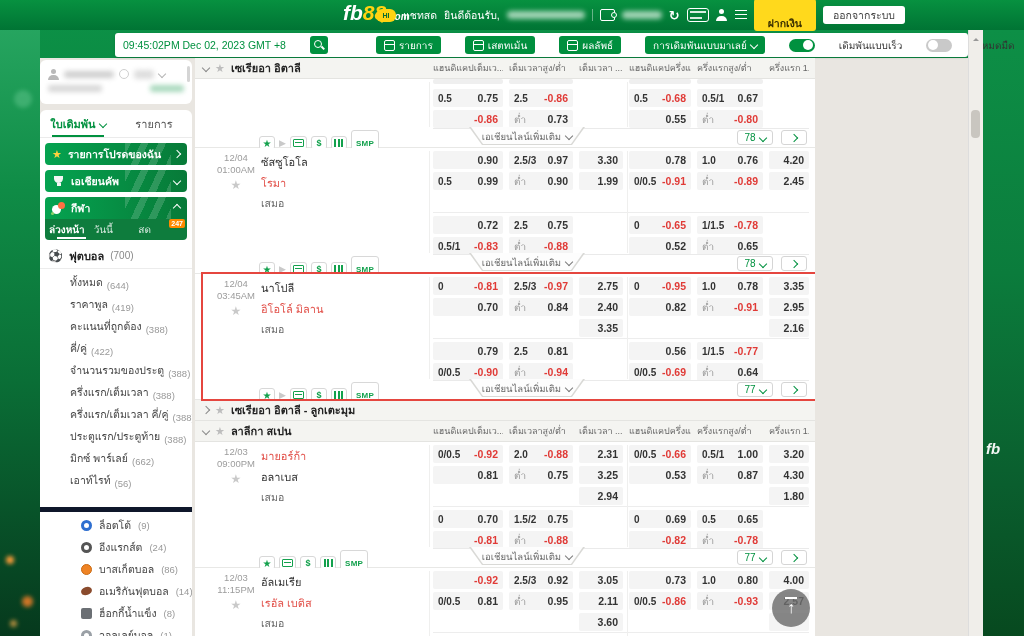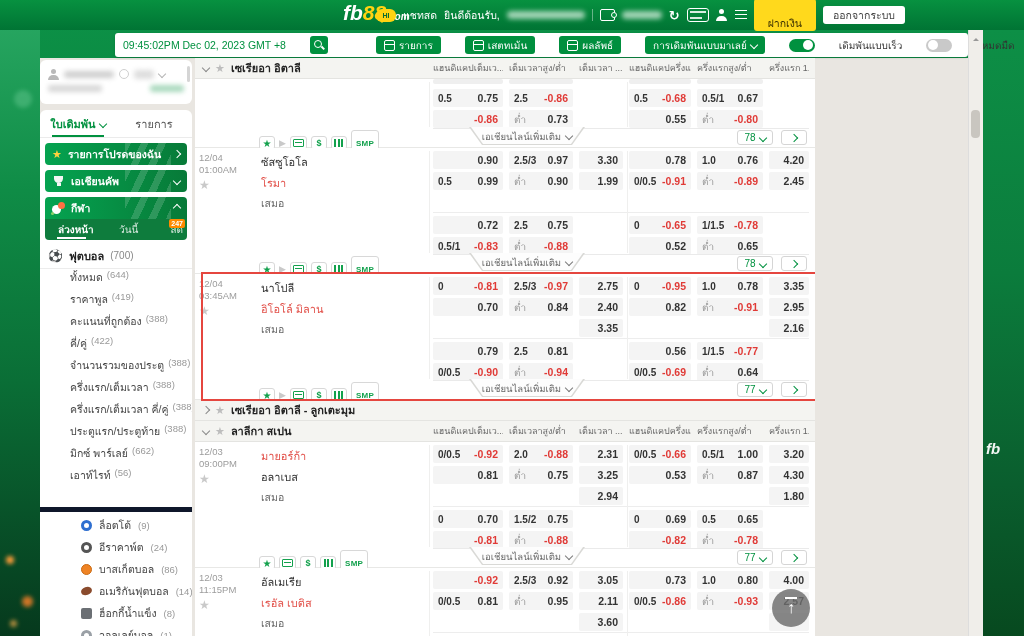--- a/index.html
+++ b/index.html
@@ -35,21 +35,21 @@
   .ic-wallet{width:13px;height:10px;border:1.5px solid #fff;border-radius:2px;position:relative;}
   .ic-wallet::after{content:"";position:absolute;right:-3px;top:2px;width:4px;height:4px;border:1.5px solid #fff;border-radius:50%;background:#079140;}
   .ic-refresh{color:#fff;font-size:13px;font-weight:bold;line-height:1;}
   .ic-promo{width:20px;height:12px;border:1.5px solid #fff;border-radius:3px;position:relative;}
   .ic-promo::before{content:"";position:absolute;left:2px;top:2px;right:2px;height:2px;background:#fff;opacity:.85;}
   .ic-promo::after{content:"";position:absolute;left:2px;bottom:2px;right:6px;height:2px;background:#fff;opacity:.85;}
   .ic-account{width:12px;height:12px;position:relative;}
   .ic-account::before{content:"";position:absolute;left:3.5px;top:0;width:5px;height:5px;border-radius:50%;background:#fff;}
   .ic-account::after{content:"";position:absolute;left:.5px;bottom:0;width:11px;height:5px;border-radius:5px 5px 0 0;background:#fff;}
   .ic-listchk{width:12px;height:10px;background:repeating-linear-gradient(#fff 0 1.5px,transparent 1.5px 4px);}
-  .btn-dep{background:#ffd91c;border:none;border-radius:3px;height:17px;padding:16px 14px;font-size:10.5px;font-weight:normal;color:#3a3000;cursor:pointer;}
+  .btn-dep{background:#ffd91c;border:none;border-radius:3px;height:17px;padding:16px 14px;font-size:10.5px;font-weight:bold;color:#3a3000;cursor:pointer;}
   .btn-out{background:#fff;border:none;border-radius:3px;height:18px;padding:0 10px;font-size:10.5px;color:#444;cursor:pointer;}
   
   .toolbar{position:absolute;left:115px;top:33px;width:853px;height:24px;background:#fff;border-radius:3px;
            display:flex;align-items:center;padding:0 8px;gap:24px;box-sizing:border-box;z-index:11;
            box-shadow:0 1px 2px rgba(0,0,0,.18);}
   .tt{color:#00913f;font-size:10.5px;white-space:nowrap;}
   .sbtn{width:18px;height:18px;background:#00913f;border-radius:3px;position:relative;flex:none;cursor:pointer;}
   .sbtn::before{content:"";position:absolute;left:4px;top:4px;width:6px;height:6px;border:1.5px solid #fff;border-radius:50%;}
   .sbtn::after{content:"";position:absolute;left:11.5px;top:11px;width:4px;height:1.5px;background:#fff;transform:rotate(45deg);}
   .marq{flex:1;min-width:0;overflow:hidden;white-space:nowrap;color:#00a14e;font-size:10.5px;}
@@ -94,30 +94,30 @@
   .banner .cv{margin-left:auto;color:#fff;}
   .bstar{color:#ffd23e;font-size:11px;}
   .bico{width:13px;height:13px;position:relative;flex:none;}
   .cup::before{content:"";position:absolute;left:2px;top:1px;width:9px;height:7px;background:#f3f6f4;border-radius:0 0 5px 5px;}
   .cup::after{content:"";position:absolute;left:4.5px;top:8px;width:4px;height:3.5px;background:#f3f6f4;}
   .ballc::before{content:"";position:absolute;left:0;top:3px;width:9px;height:9px;border-radius:50%;background:#fff;}
   .ballc::after{content:"";position:absolute;right:0;top:0;width:7px;height:7px;border-radius:50%;background:#ff7043;box-shadow:-9px 8px 0 -2px #8bd26b;}
   .sports-block{margin:5px 5px 0 5px;border-radius:4px;overflow:hidden;}
   .sports-block .banner{margin:0;border-radius:0;}
   .subtabs{display:flex;background:#0e7c3d;height:21px;align-items:stretch;padding:0 4px;}
-  .sub{flex:1;display:flex;align-items:center;justify-content:flex-end;color:rgba(255,255,255,.85);font-size:10px;position:relative;cursor:pointer;}
+  .sub{flex:1;display:flex;align-items:center;justify-content:flex-start;color:rgba(255,255,255,.85);font-size:10px;position:relative;cursor:pointer;}
   .sub.active{color:#fff;font-weight:bold;}
   .sub.active::after{content:"";position:absolute;left:8px;right:8px;bottom:1px;border-bottom:2px solid #fff;}
   .badge{position:absolute;top:0;right:-2px;background:#ff8a00;color:#fff;font-size:7px;font-weight:bold;
          border-radius:2px;padding:0 2px;line-height:9px;}
   .fhead{display:flex;align-items:center;height:25px;padding:0 8px;border-bottom:1px solid #ececec;gap:6px;margin-top:3px;cursor:pointer;}
   .fball{font-size:12px;line-height:1;}
   .fl{font-size:11px;font-weight:bold;color:#222;}
   .fc{font-size:10px;color:#888;}
-  .mkt{height:22px;display:flex;align-items:flex-start;padding:0 8px 0 30px;font-size:10.5px;color:#444;gap:4px;cursor:pointer;white-space:nowrap;}
+  .mkt{height:22px;display:flex;align-items:flex-end;padding:0 8px 0 30px;font-size:10.5px;color:#444;gap:4px;cursor:pointer;white-space:nowrap;}
   .mkt .mc{color:#999;font-size:9.5px;}
   #sport-list{border-top:5px solid #0f172a;margin-top:18px;padding-top:2px;padding-left:29px;}
   .spt{height:22px;display:flex;align-items:center;padding:0 8px 0 12px;font-size:10.5px;color:#444;gap:7px;cursor:pointer;white-space:nowrap;}
   .spt .mc{color:#999;font-size:9.5px;}
   .sic{width:11px;height:11px;border-radius:50%;flex:none;box-sizing:border-box;}
   .sic.lotto{background:#fff;border:3px solid #2f6fd0;}
   .sic.esports{background:#fff;border:3px solid #555;}
   .sic.basketball{background:#ef8324;border:1px solid #c96a12;}
   .sic.amfootball{background:#8a4b2d;height:8px;border-radius:50% 50% 50% 50%/45%;transform:rotate(-20deg);}
   .sic.hockey{background:#6b6f74;border-radius:2px;}
@@ -144,21 +144,21 @@
   .cell .hcp.low{color:#999;font-weight:normal;}
   .cell .odds{margin-left:auto;}
   .cell.x2{justify-content:flex-end;}
   .neg{color:#e03a36;}
   .slrow{height:5px;overflow:hidden;}
   .cell.sliver{height:5px;background:#efefef;}
   .noc{}
   .hdiv{position:absolute;left:238px;right:6px;top:64px;border-top:1px solid #ededed;}
   .vsep{position:absolute;top:3px;bottom:20px;border-left:1px solid #efefee;}
   .v1{left:234px;}.v2{left:432px;}
-  .mdate{position:absolute;left:4px;top:0;width:60px;text-align:left;font-size:9.5px;color:#9c9c9c;line-height:12px;padding-top:4px;}
+  .mdate{position:absolute;left:11px;top:0;width:60px;text-align:center;font-size:9.5px;color:#9c9c9c;line-height:12px;padding-top:4px;}
   .dstar{color:#c9c9c9;font-size:12px;margin-top:3px;cursor:pointer;}
   .mteams{position:absolute;left:64px;top:0;width:168px;height:100%;}
   .tname{position:absolute;left:2px;font-size:11px;color:#333;white-space:nowrap;}
   .tname.red{color:#e2514a;}
   .tname.draw{color:#666;font-size:10.5px;}
   .mfoot{position:absolute;left:0;right:0;bottom:0;height:19px;}
   .fline{position:absolute;left:238px;right:6px;top:0;border-top:1px solid #eaeaea;}
   .ficons{position:absolute;left:64px;top:2px;display:flex;gap:4px;align-items:center;}
   .fi{height:14px;min-width:16px;padding:0 2px;border:1px solid #d8d8d8;border-radius:3px;background:#fff;
       display:inline-flex;align-items:center;justify-content:center;font-size:9px;color:#13a14d;font-weight:bold;
@@ -354,21 +354,21 @@
         </div>
       </div>
     <div id="sport-list">
         <div class="spt">
           <span class="sic lotto"></span>
           <span class="ml">ล็อตโต้</span>
           <span class="mc">(9)</span>
         </div>
         <div class="spt">
           <span class="sic esports"></span>
-          <span class="ml">อีราคาพ์ต</span>
+          <span class="ml">อีงแรกส์ต</span>
           <span class="mc">(24)</span>
         </div>
         <div class="spt">
           <span class="sic basketball"></span>
           <span class="ml">บาสเก็ตบอล</span>
           <span class="mc">(86)</span>
         </div>
         <div class="spt">
           <span class="sic amfootball"></span>
           <span class="ml">อเมริกันฟุตบอล</span>

